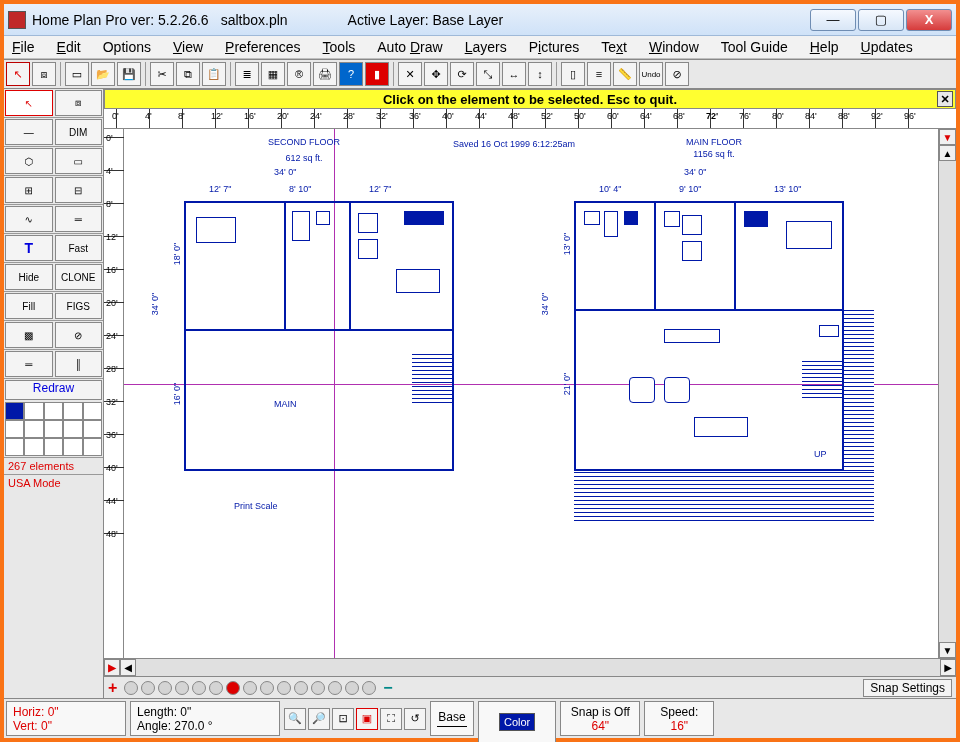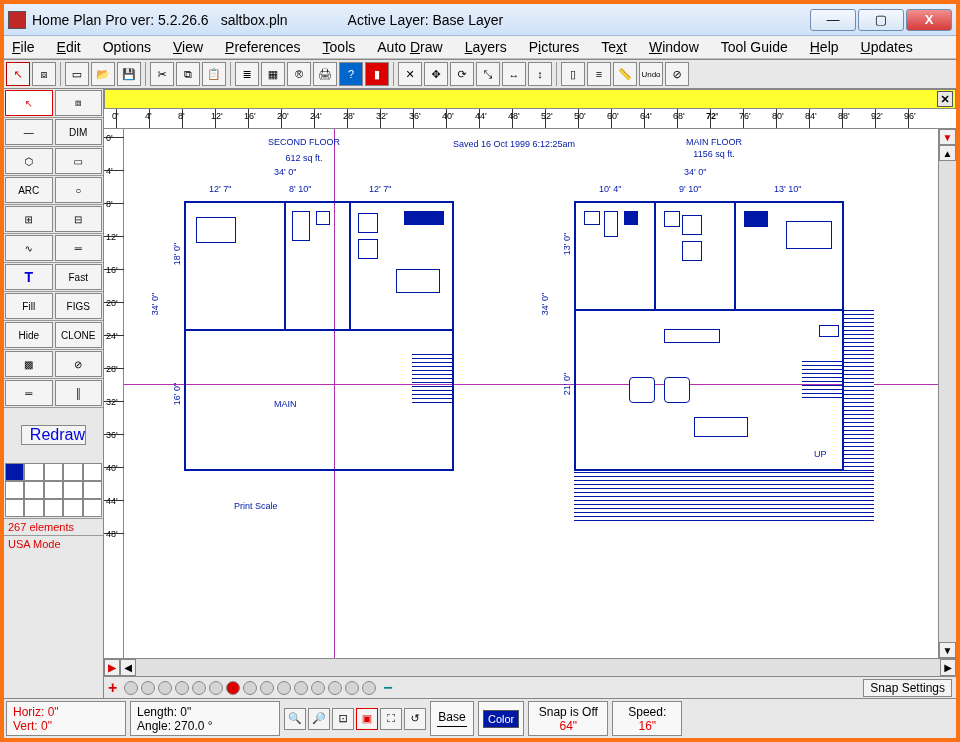--- a/index.html
+++ b/index.html
@@ -28,21 +28,21 @@
 .tsep { width:1px; height:24px; background:#999; margin:0 2px; }
 
 
 .mainrow { flex:1; display:flex; overflow:hidden; }
 
 
 .leftpal { width: 100px; background:#e8e8e8; border-right:1px solid #888; display:flex; flex-direction:column; }
 .palrow { display:flex; border-bottom:1px solid #999; }
 .palbtn { flex:1; height:26px; border:1px solid #888; background:#f4f4f4; display:flex; align-items:center; justify-content:center; font-size:10px; cursor:pointer; margin:1px;}
 .palbtn.sel { border:1px solid #d00; color:#d00; background:#fff; }
-.redraw { height:20px; border:1px solid #888; background:#f4f4f4; margin:17px; text-align:right; font-size:16px; color:#00d; cursor:pointer;}
+.redraw { height:20px; border:1px solid #888; background:#f4f4f4; margin:1px; text-align:center; font-size:12px; color:#00d; cursor:pointer;}
 .colorgrid { display:grid; grid-template-columns: repeat(5,1fr); grid-template-rows: repeat(3,1fr); height:54px; margin:1px;}
 .colorgrid div { border:1px solid #888; background:#fff; }
 .colorgrid div.active { background:#0018a8; }
 .leftstatus { font-size:11px; padding:2px 4px; border-top:1px solid #999; }
 .leftstatus .red { color:#d00; }
 
 
 .canvaswrap { flex:1; display:flex; flex-direction:column; background:#fff; position:relative; }
 .hintbar { height:20px; background:#ffff30; border:1px solid #888; display:flex; align-items:center; justify-content:center; font-size:13px; font-weight:bold; position:relative;}
 .hintbar .xbtn { position:absolute; right:2px; top:1px; width:16px; height:16px; border:1px solid #555; background:#e8e8e8; font-size:11px; display:flex; align-items:center; justify-content:center; cursor:pointer;}
@@ -168,42 +168,38 @@
       </div>
       <div class="palrow">
         <div class="palbtn">—</div>
         <div class="palbtn">DIM</div>
       </div>
       <div class="palrow">
         <div class="palbtn">⬡</div>
         <div class="palbtn">▭</div>
       </div>
       <div class="palrow">
-        <div class="palbtn">ARC</div>
-        <div class="palbtn">○</div>
-      </div>
-      <div class="palrow">
         <div class="palbtn">⊞</div>
         <div class="palbtn">⊟</div>
       </div>
       <div class="palrow">
         <div class="palbtn">∿</div>
         <div class="palbtn">═</div>
       </div>
       <div class="palrow">
         <div class="palbtn" style="color:#00d;font-weight:bold;font-size:14px">T</div>
         <div class="palbtn">Fast</div>
       </div>
       <div class="palrow">
+        <div class="palbtn">Hide</div>
+        <div class="palbtn">CLONE</div>
+      </div>
+      <div class="palrow">
         <div class="palbtn">Fill</div>
         <div class="palbtn">FIGS</div>
-      </div>
-      <div class="palrow">
-        <div class="palbtn">Hide</div>
-        <div class="palbtn">CLONE</div>
       </div>
       <div class="palrow">
         <div class="palbtn">▩</div>
         <div class="palbtn">⊘</div>
       </div>
       <div class="palrow">
         <div class="palbtn">═</div>
         <div class="palbtn">║</div>
       </div>
       <div class="redraw">Redraw</div>
@@ -223,20 +219,21 @@
           <div></div>
           <div></div>
           <div></div>
       </div>
       <div class="leftstatus"><span class="red">267 elements</span></div>
       <div class="leftstatus"><span class="red">USA Mode</span></div>
     </div>
 
     <div class="canvaswrap">
       <div class="hintbar">
+        <span>Click on the element to be selected.  Esc to quit.</span>
         <div class="xbtn">✕</div>
       </div>
 
       <div class="hruler" id="hruler">
           <div class="tick" style="left: 12px;"></div>
           <div class="lbl" style="left: 8px;">0'</div>
           <div class="tick" style="left: 45px;"></div>
           <div class="lbl" style="left: 41px;">4'</div>
           <div class="tick" style="left: 78px;"></div>
           <div class="lbl" style="left: 74px;">8'</div>
@@ -463,21 +460,21 @@
       <div class="sicon">🔎</div>
       <div class="sicon">⊡</div>
       <div class="sicon" style="border-color:#d00;color:#d00">▣</div>
       <div class="sicon">⛶</div>
       <div class="sicon">↺</div>
     </div>
     <div class="statbox" style="width:44px;text-align:center">
       <span>Base</span>
       <div style="border-top:1px solid #000;margin-top:2px"></div>
     </div>
-    <div class="statbox" style="padding:4px">
+    <div class="statbox" style="padding:20px">
       <div class="colorbtn">Color</div>
     </div>
     <div class="statbox" style="width:80px;text-align:center">
       <span>Snap is Off</span>
       <span class="red">64"</span>
     </div>
     <div class="statbox" style="width:70px;text-align:center">
       <span>Speed:</span>
       <span class="red">16"</span>
     </div>

